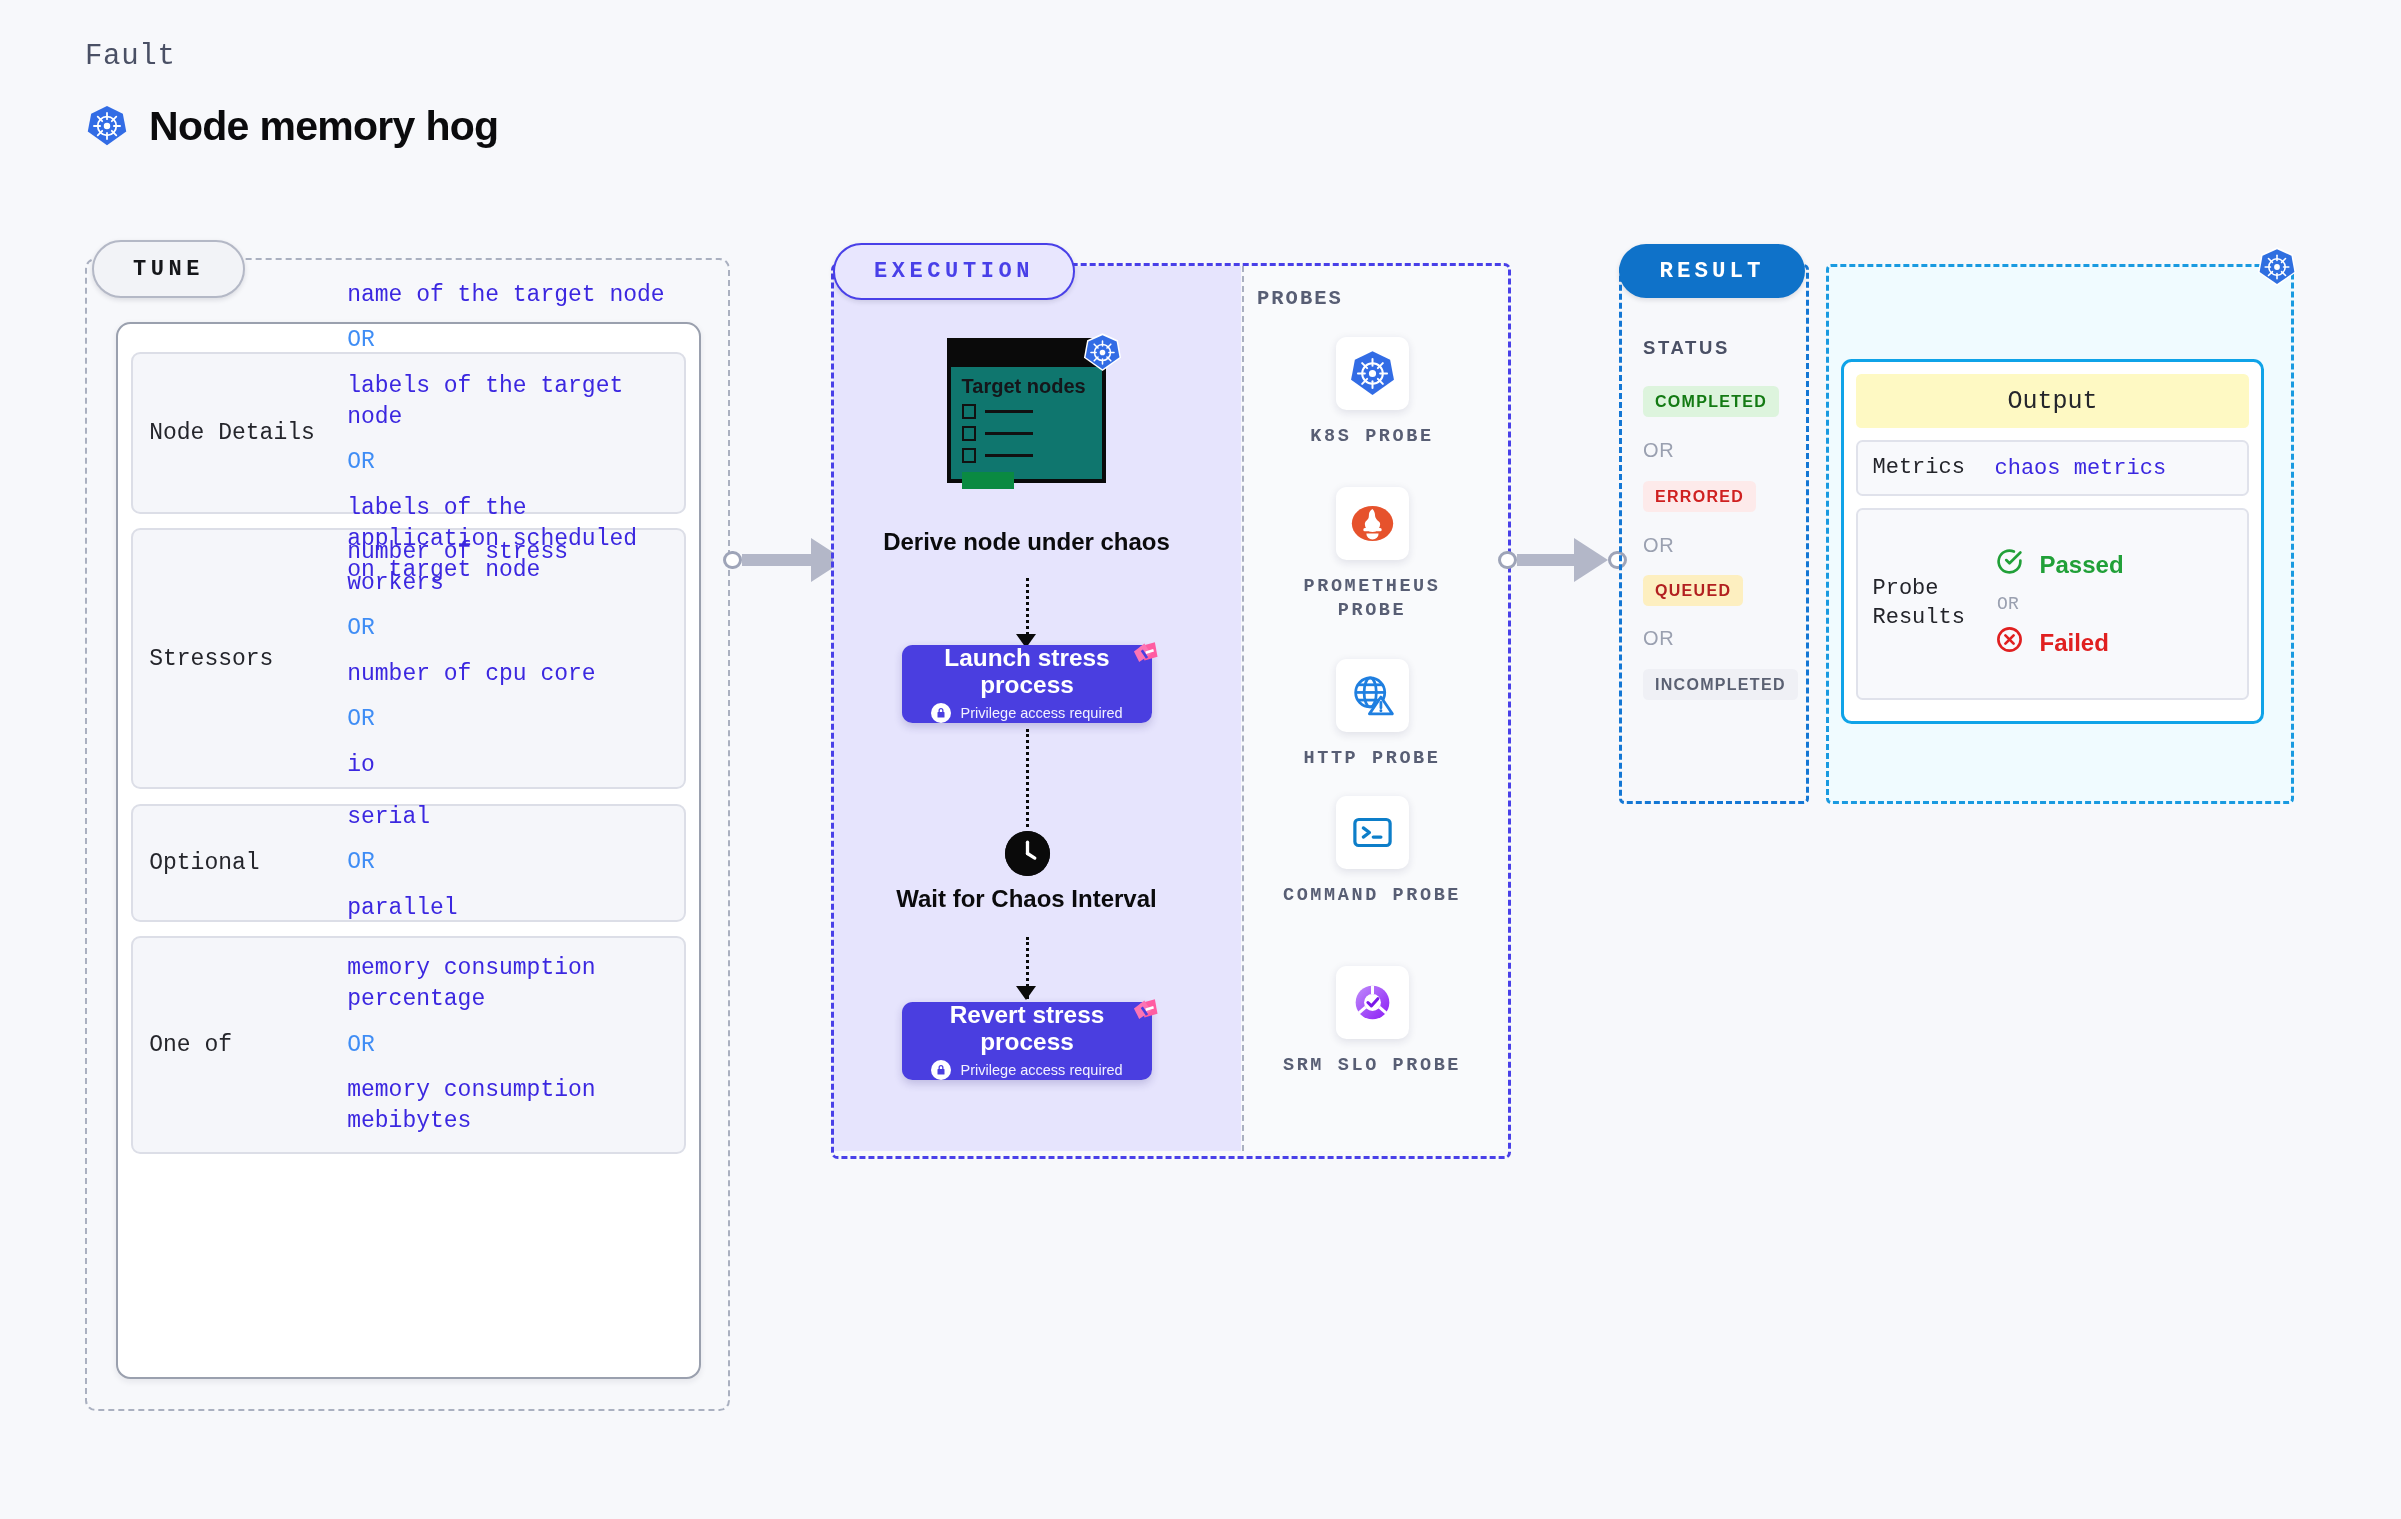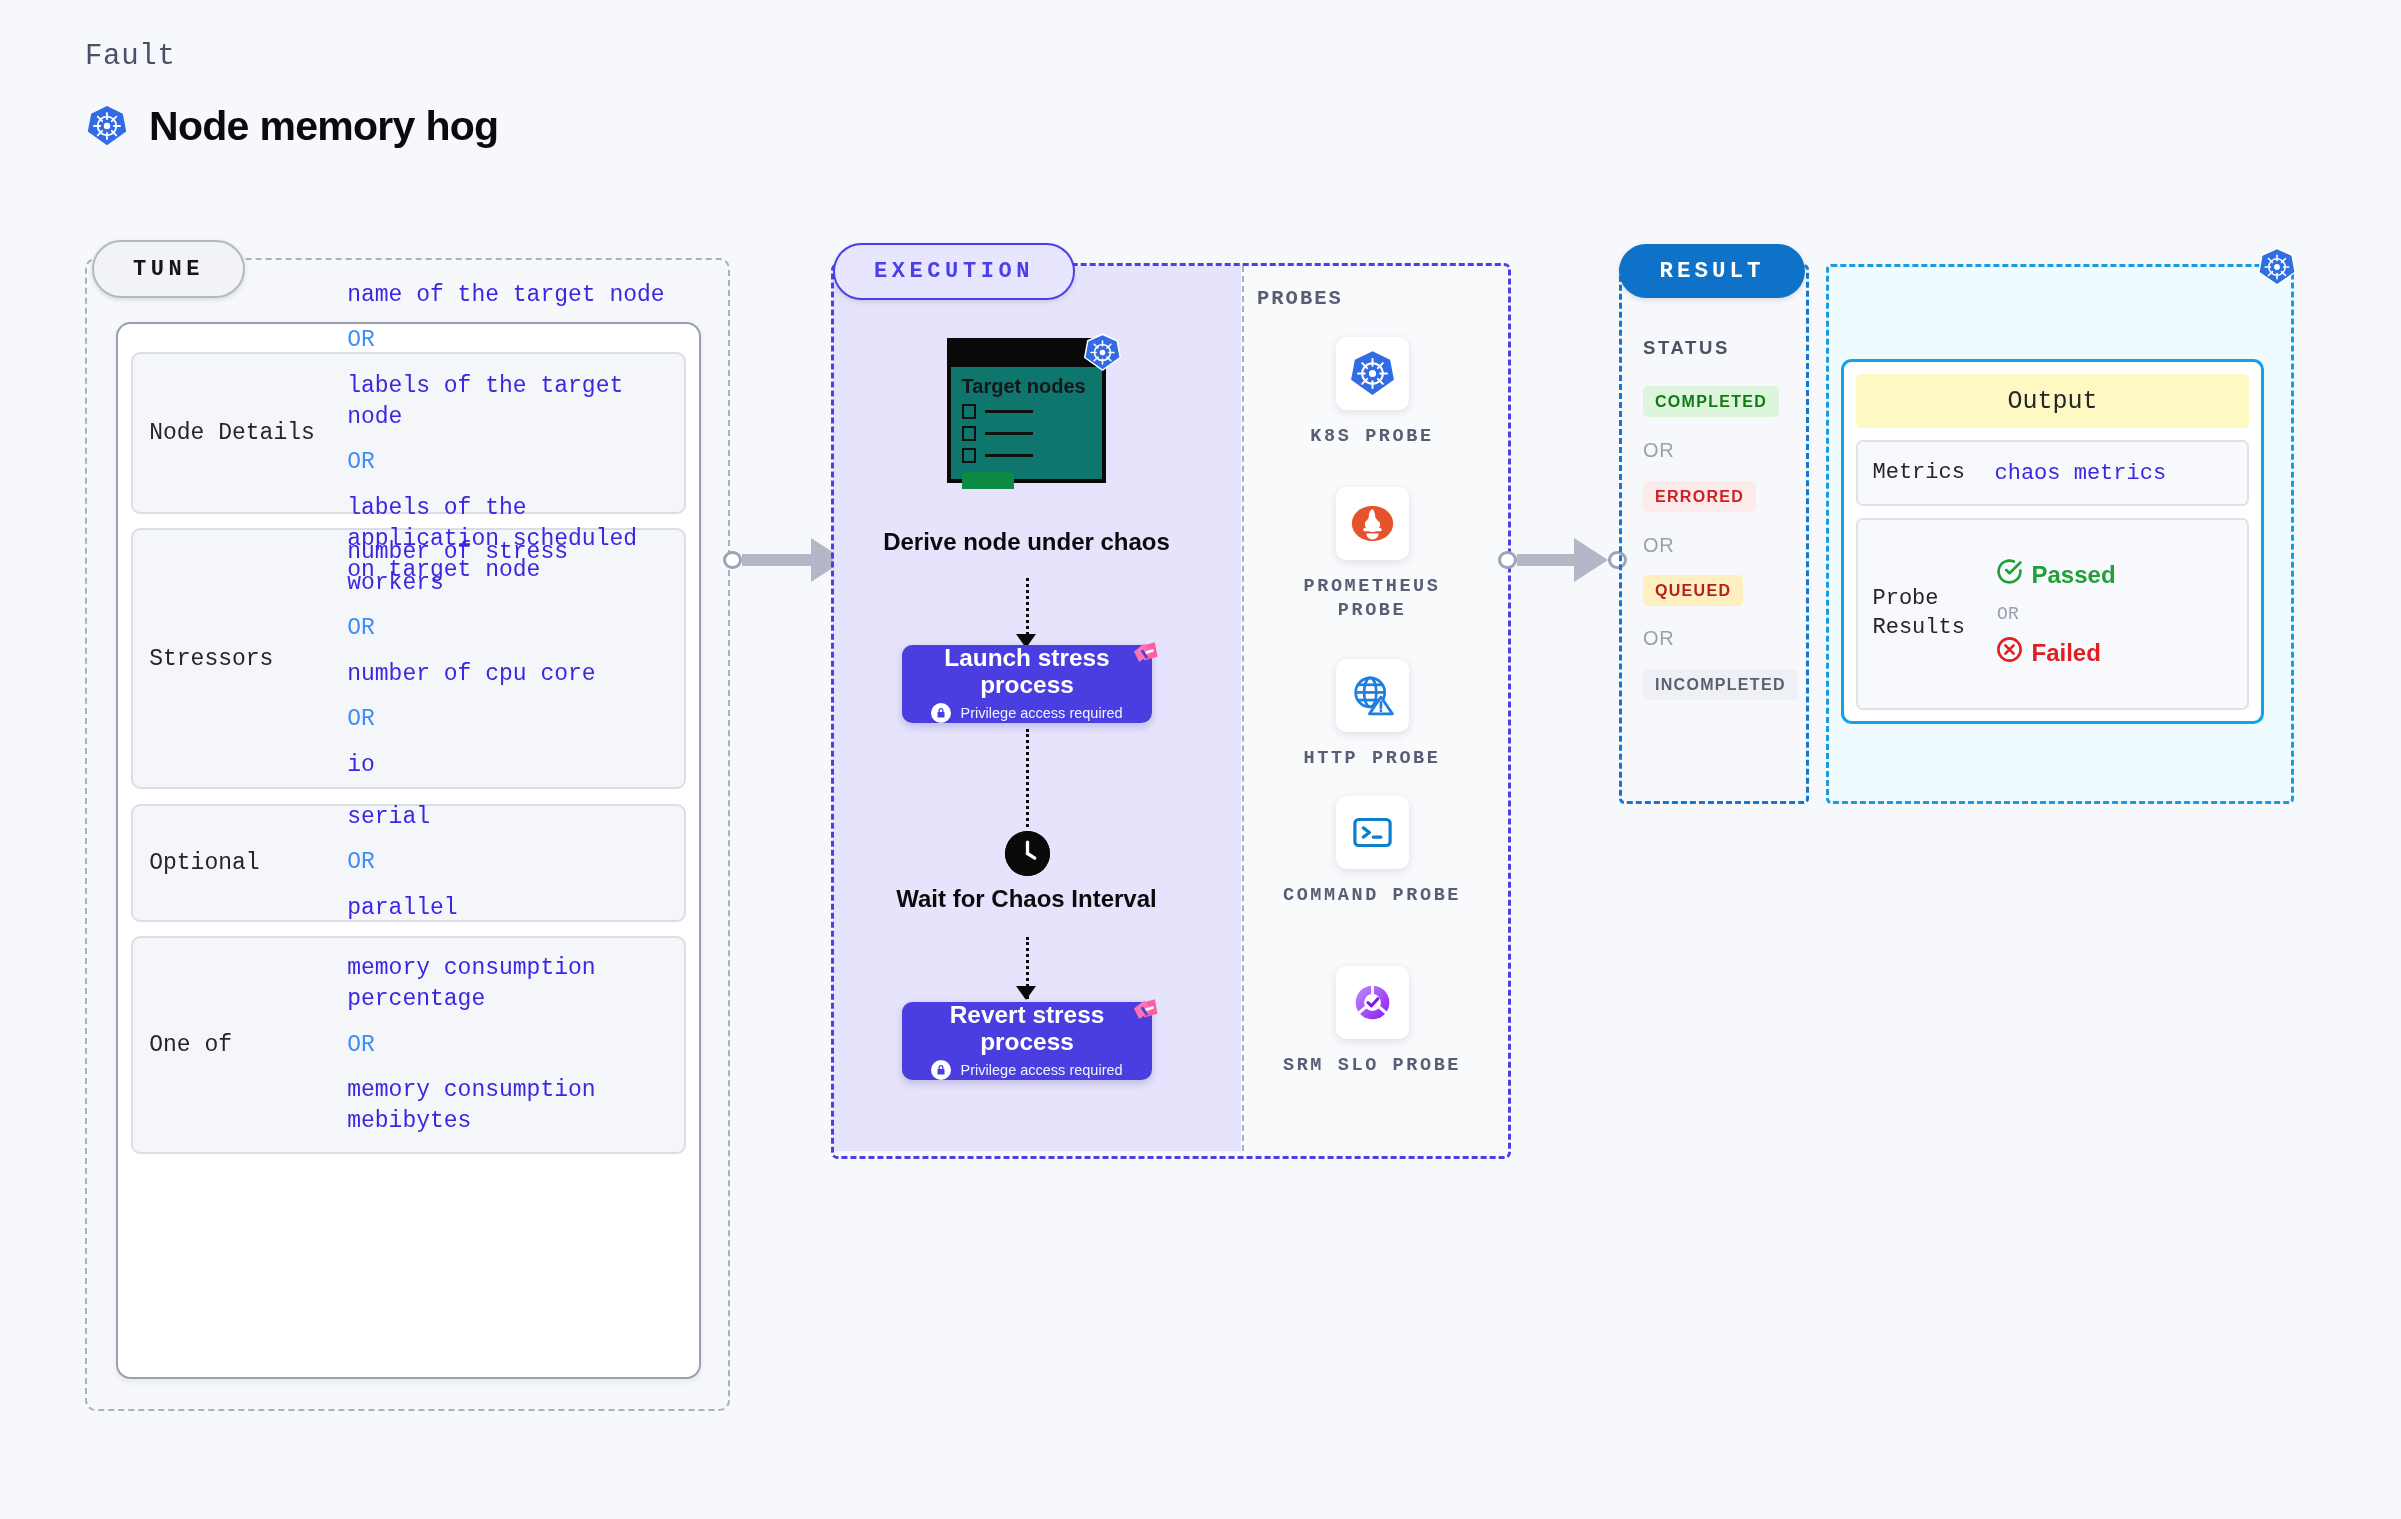--- a/index.html
+++ b/index.html
@@ -199,21 +199,21 @@
   .out-row{
     margin-top:12px;background:#f8f9fc;border:2px solid #e0e2eb;border-radius:6.6px;
     display:flex;align-items:center;padding:14.5px 14.5px;box-sizing:border-box;
   }
   .out-row .ok{
     width:122px;flex:none;font-family:"Liberation Mono", monospace;
     font-size:22px;color:#24252b;line-height:1.3;
   }
   .out-row .ov{flex:1;font-family:"Liberation Mono", monospace;font-size:22px;}
   .chaos-metrics{color:#3b27e0;}
-  .pr-line{display:flex;align-items:center;gap:8px;}
+  .pr-line{display:flex;align-items:center;gap:16px;}
   .pr-text{font-size:24px;font-weight:bold;font-family:"Liberation Sans",sans-serif;}
   .pr-or{font-size:18px;color:#9aa0b0;margin:10.6px 0 10.6px 2.6px;}
   #k8s-badge-result{position:absolute;left:2256px;top:246px;}
 
   
   .conn{position:absolute;height:40px;display:flex;align-items:center;}
   .conn .dot{
     width:18.5px;height:18.5px;border-radius:50%;background:#fff;
     border:3.3px solid #9ea4b8;box-sizing:border-box;flex:none;
   }
@@ -531,21 +531,21 @@
         <line x1="39" y1="39" x2="45" y2="45"></line>
       <line x1="45" y1="19" x2="39" y2="25"></line>
         <line x1="25" y1="39" x2="19" y2="45"></line>
     </g>
   </svg>
 </span>
 
 <div id="output-card">
   <div id="output-header">Output</div>
 
-  <div class="out-row" style="height:66px;align-items:center;">
+  <div class="out-row" style="height:56px;align-items:center;">
     <div class="ok">Metrics</div>
     <div class="ov chaos-metrics">chaos metrics</div>
   </div>
 
   <div class="out-row" style="height:192px;">
     <div class="ok">Probe Results</div>
     <div class="ov">
       <div class="pr-line">
         <span>
           <svg width="29" height="29" viewBox="0 0 24 24" fill="none" stroke="#21a038" stroke-width="2.2" stroke-linecap="round" stroke-linejoin="round">

